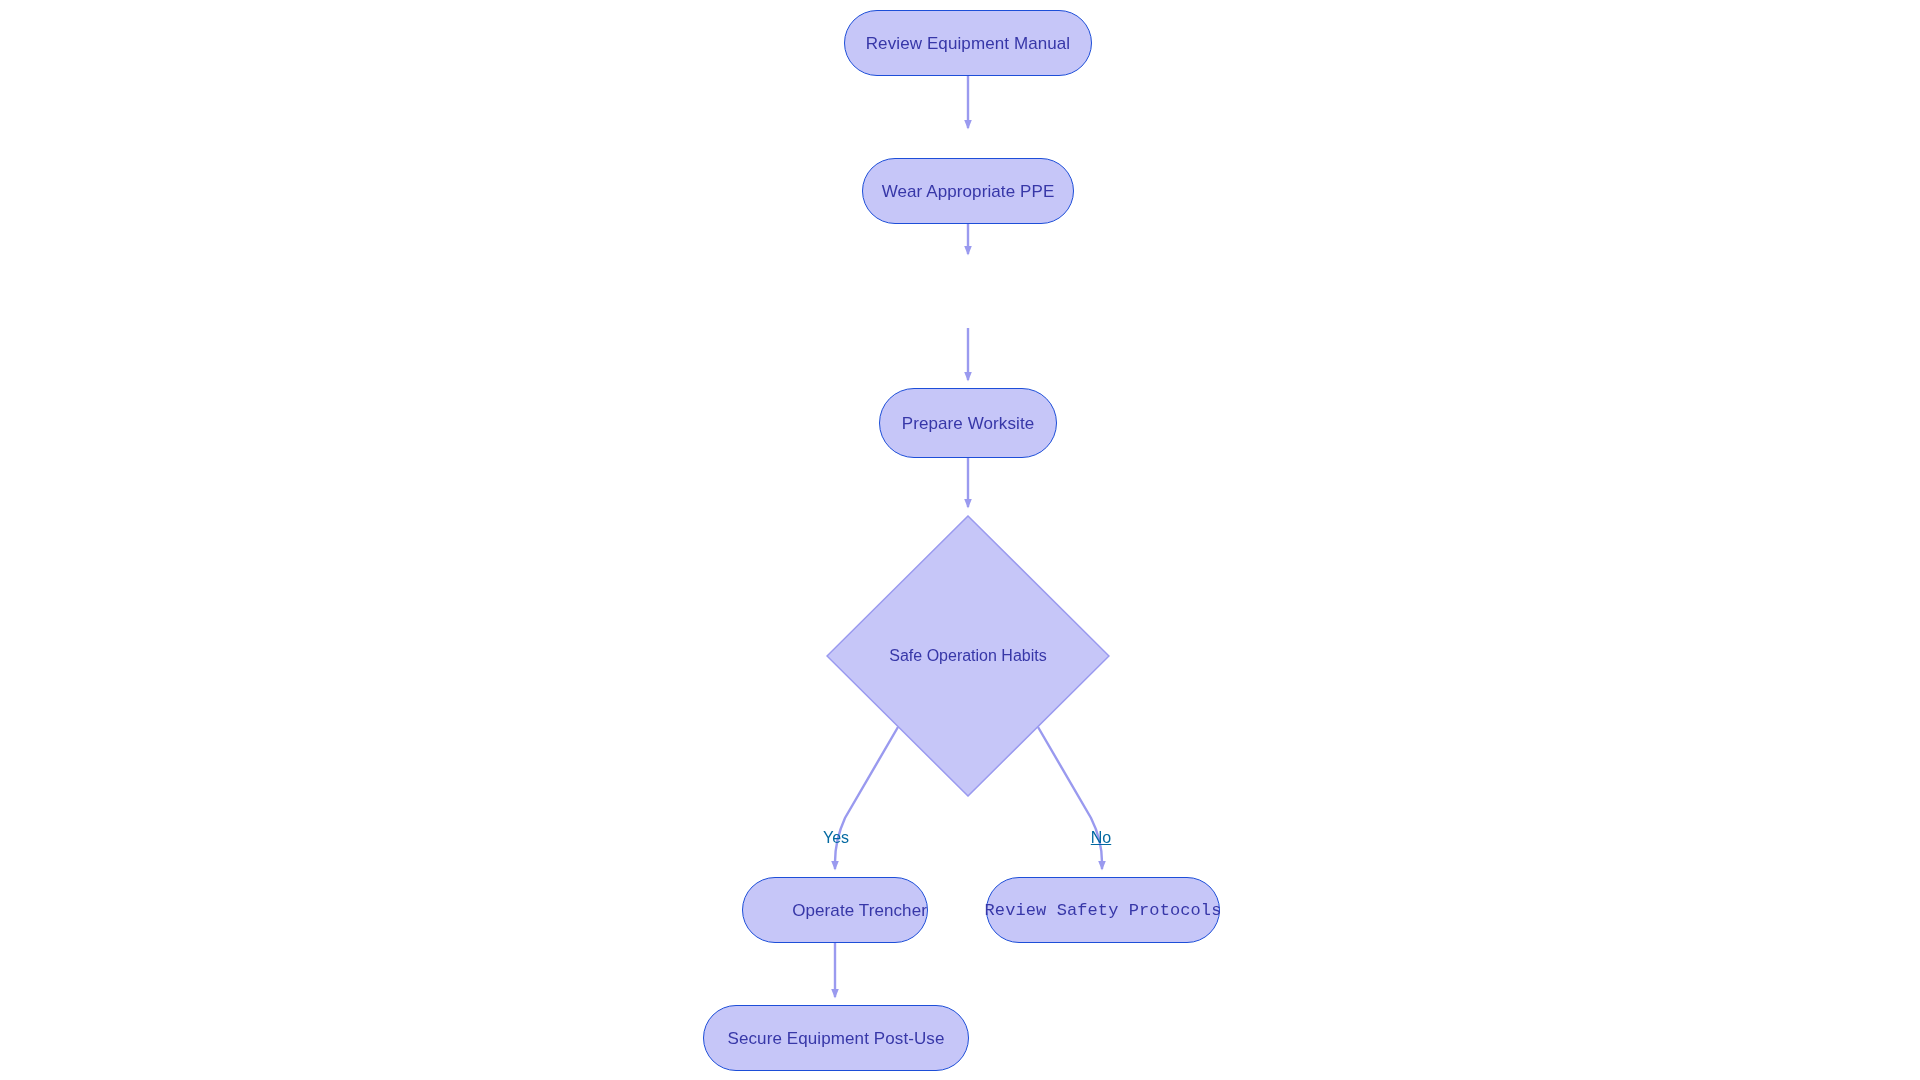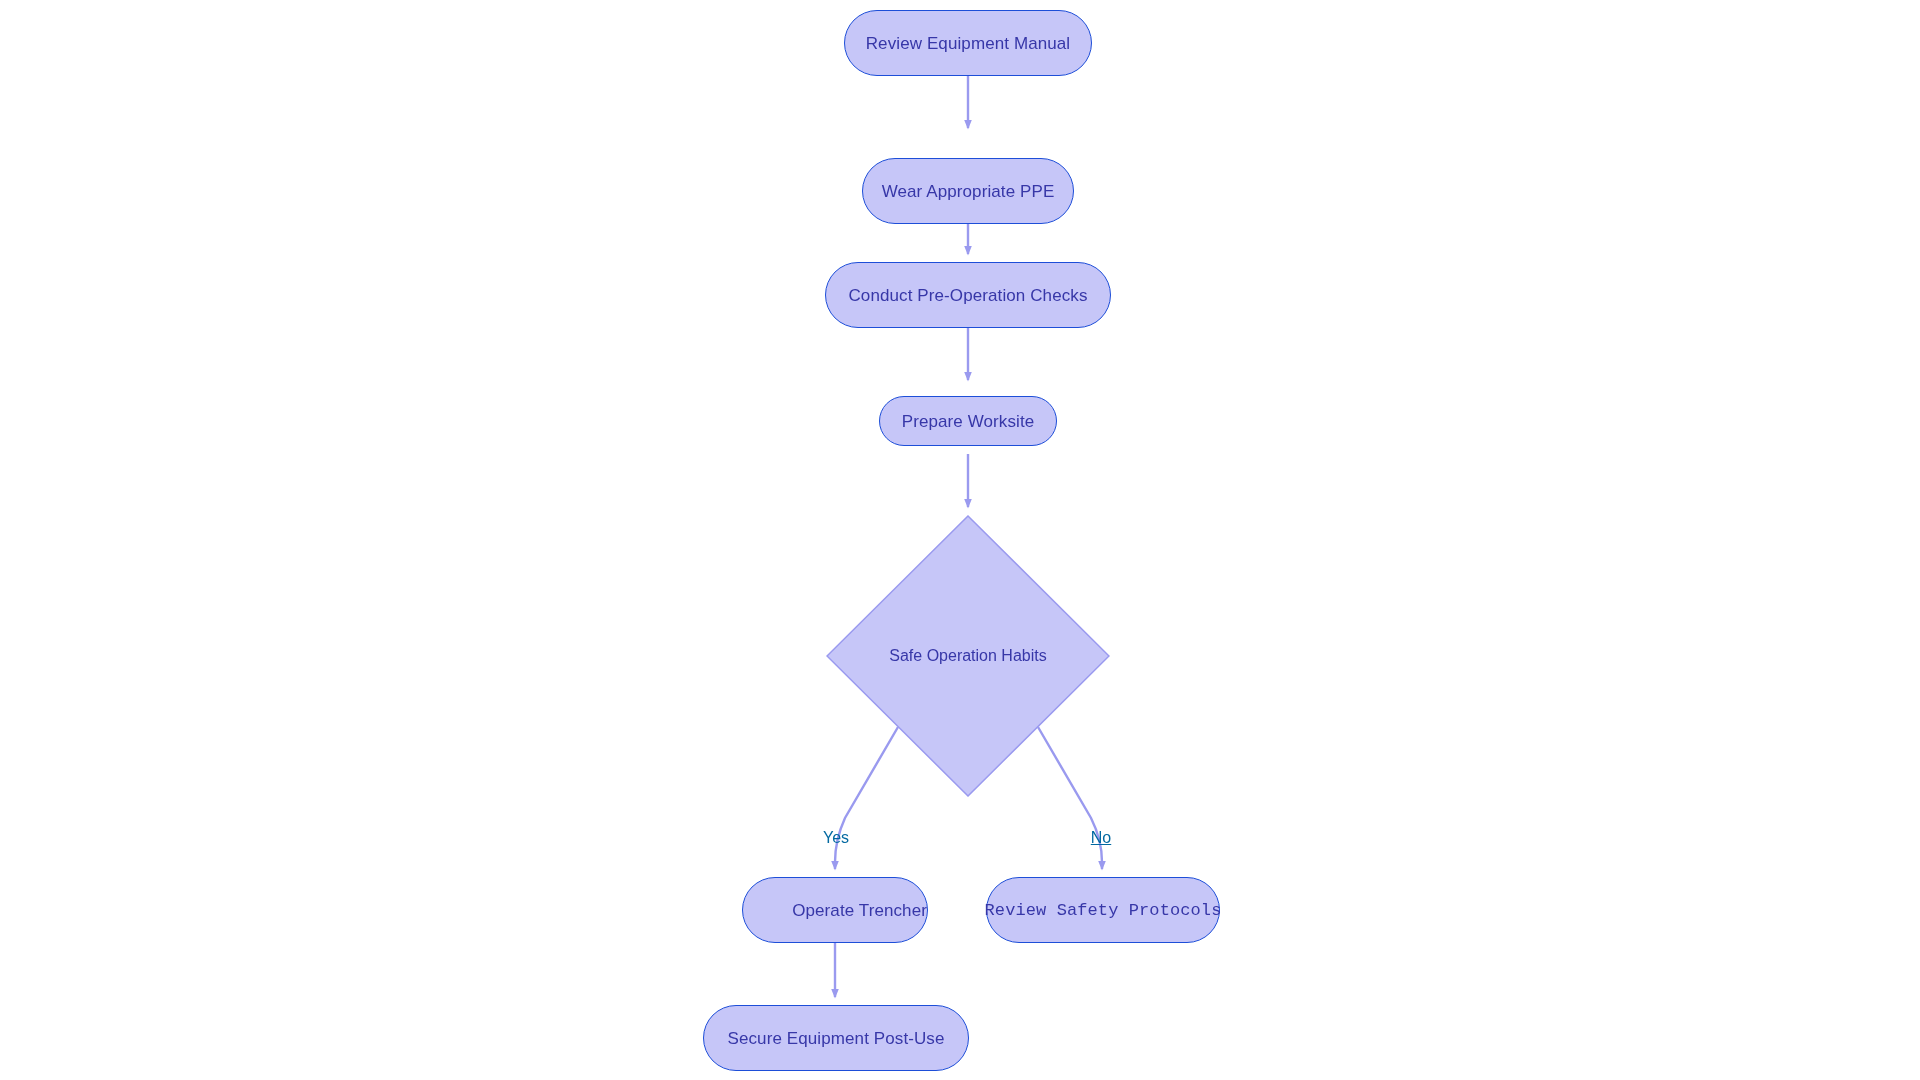--- a/index.html
+++ b/index.html
@@ -107,25 +107,22 @@
   </svg>
 
   <div class="node" style="left:844px; top:10px; width:248px; height:66px;">
     <span class="node-label">Review Equipment Manual</span>
   </div>
 
   <div class="node" style="left:862px; top:130px; width:212px; height:66px;margin-top:28px;">
     <span class="node-label">Wear Appropriate PPE</span>
   </div>
 
-  <div class="node" style="left:825px; top:262px; width:286px; height:66px;">
-    <span class="node-label">Conduct Pre-Operation Checks</span>
-  </div>
 
-  <div class="node" style="left:879px; top:396px; width:178px; height:50px;">
+  <div class="node" style="left:879px; top:388px; width:178px; height:70px;">
     <span class="node-label">Prepare Worksite</span>
   </div>
 
   <div class="decision" style="left:826px; top:515px; width:284px; height:282px;">
     <svg width="284" height="282" viewBox="0 0 284 282" xmlns="http://www.w3.org/2000/svg">
       <polygon points="142,1 283,141 142,281 1,141" fill="#c6c6f8" stroke="#9a9aef" stroke-width="1.5"></polygon>
     </svg>
     <span class="diamond-label">Safe Operation Habits</span>
   </div>
 

